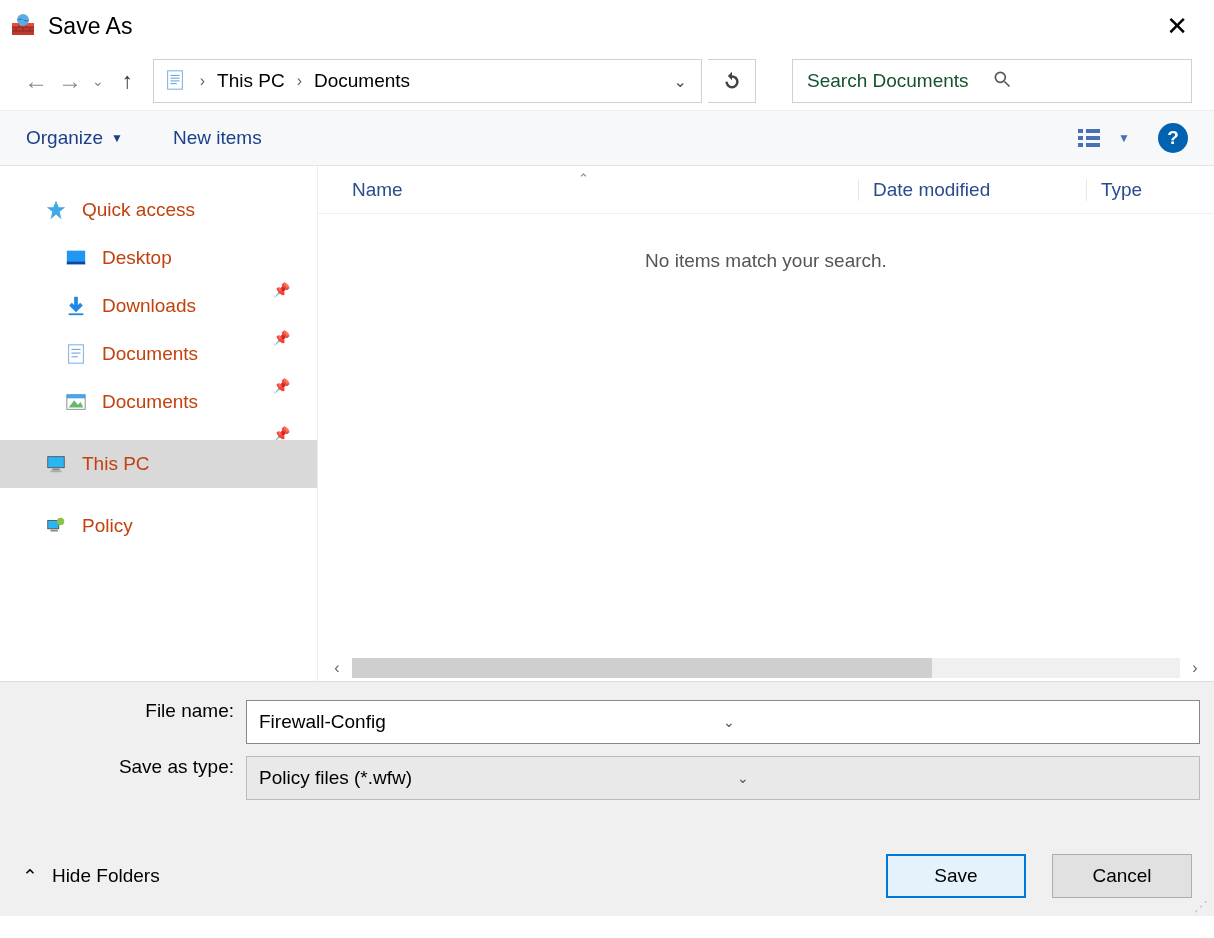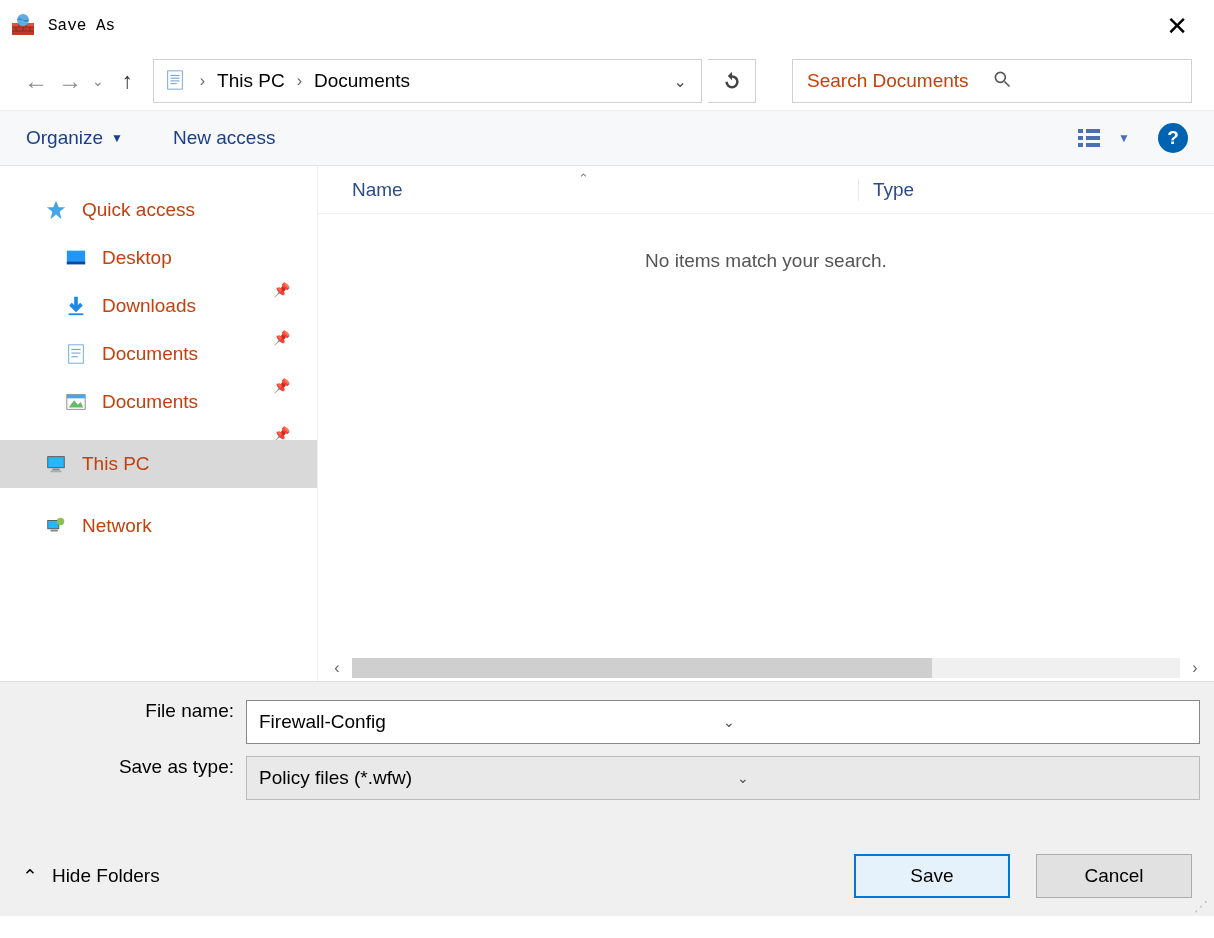--- a/index.html
+++ b/index.html
@@ -16,21 +16,21 @@
   
   .title-bar {
     display: flex;
     align-items: center;
     justify-content: space-between;
     height: 52px;
     padding: 0 16px 0 10px;
   }
   .title-left { display: flex; align-items: center; gap: 12px; }
   .app-icon { width: 26px; height: 26px; }
-  .title-text { font-size: 16px; color: #000; font-family: Liberation Mono, monospace; }
+  .title-text { font-size: 23px; color: #000; }
   .close-x { font-size: 26px; color: #000; cursor: default; padding:6px 10px;}
   
   
   .nav-row {
     display: flex;
     align-items: center;
     height: 58px;
     padding: 0 22px;
     gap: 6px;
   }
@@ -54,21 +54,21 @@
     height:44px; width:48px;
     display:flex; align-items:center; justify-content:center;
     color:#333;
   }
   .search-box {
     border:1px solid #d0d0d0;
     height:44px; width:400px;
     margin-left:30px;
     display:flex; align-items:center;
     padding:0 14px;
-    color:#c2410c;
+    color:#14532d;
   }
   .search-box span { flex:1; }
   .search-icon { color:#5a5a5a; font-size:18px;}
   
   
   .toolbar {
     display:flex; align-items:center;
     height:56px;
     background:#f7f8f9;
     border-top:1px solid #eee;
@@ -160,21 +160,21 @@
   .chev-down { color:#555; font-size:14px;}
   
   .footer-actions {
     display:flex; align-items:center; justify-content:space-between;
     margin-top:54px;
     padding:0 8px;
   }
   .hide-folders { display:flex; align-items:center; gap:14px; color:#000;}
   .btns { display:flex; gap:26px;}
   .btn {
-    width:156px; height:44px;
+    width:140px; height:44px;
     border:1px solid #adadad;
     background:#e1e1e1;
     display:flex; align-items:center; justify-content:center;
   }
   .btn.primary { border:2px solid #0078d7; background:#e5f1fb;}
   .grip { position:absolute; right:4px; bottom:2px; color:#bbb; font-size:14px; letter-spacing:2px;}
 </style>
 </head>
 <body>
 
@@ -237,21 +237,21 @@
     </span>
   </div>
 </div>
 
 <div class="toolbar">
   <div class="tb-btn">
     <span>Organize</span>
     <span class="tri">▼</span>
   </div>
   <div class="tb-btn">
-    <span>New access</span>
+    <span>New items</span>
   </div>
   <div class="tb-spacer"></div>
   <div class="view-icon">
     <svg viewBox="0 0 28 22" width="28" height="22">
       <rect x="0" y="2" width="5" height="4" fill="#4a6fb3"></rect>
         <rect x="8" y="2" width="14" height="4" fill="#4a6fb3"></rect>
       <rect x="0" y="9" width="5" height="4" fill="#4a6fb3"></rect>
         <rect x="8" y="9" width="14" height="4" fill="#4a6fb3"></rect>
       <rect x="0" y="16" width="5" height="4" fill="#4a6fb3"></rect>
         <rect x="8" y="16" width="14" height="4" fill="#4a6fb3"></rect>
@@ -340,31 +340,32 @@
     <div style="height:14px;"></div>
     <div class="sb-row">
         <div class="sb-item">
       <span class="sb-icon">
         <svg viewBox="0 0 24 24" width="22" height="22">
               <rect x="3" y="6" width="12" height="9" fill="#29b6f6" stroke="#555"></rect>
               <circle cx="17" cy="7" r="4" fill="#8bc34a"></circle>
               <rect x="6" y="16" width="8" height="2" fill="#888"></rect>
             </svg>
       </span>
-      <span class="sb-label">Network</span>
+      <span class="sb-label">Policy</span>
     </div>
       </div>
   </div>
 
   <div class="content">
     <div class="col-headers">
       <div class="ch-name">
         <span>Name</span>
         <span class="ch-sort">⌃</span>
       </div>
+      <div class="ch-date"><span>Date modified</span></div>
       <div class="ch-type"><span>Type</span></div>
     </div>
     <div class="empty-msg">No items match your search.</div>
     <div style="flex:1"></div>
     <div class="hscrollbar">
       <span class="hsb-arrow">‹</span>
       <div class="hsb-track">
           <div class="hsb-thumb"></div>
         </div>
       <span class="hsb-arrow">›</span>

